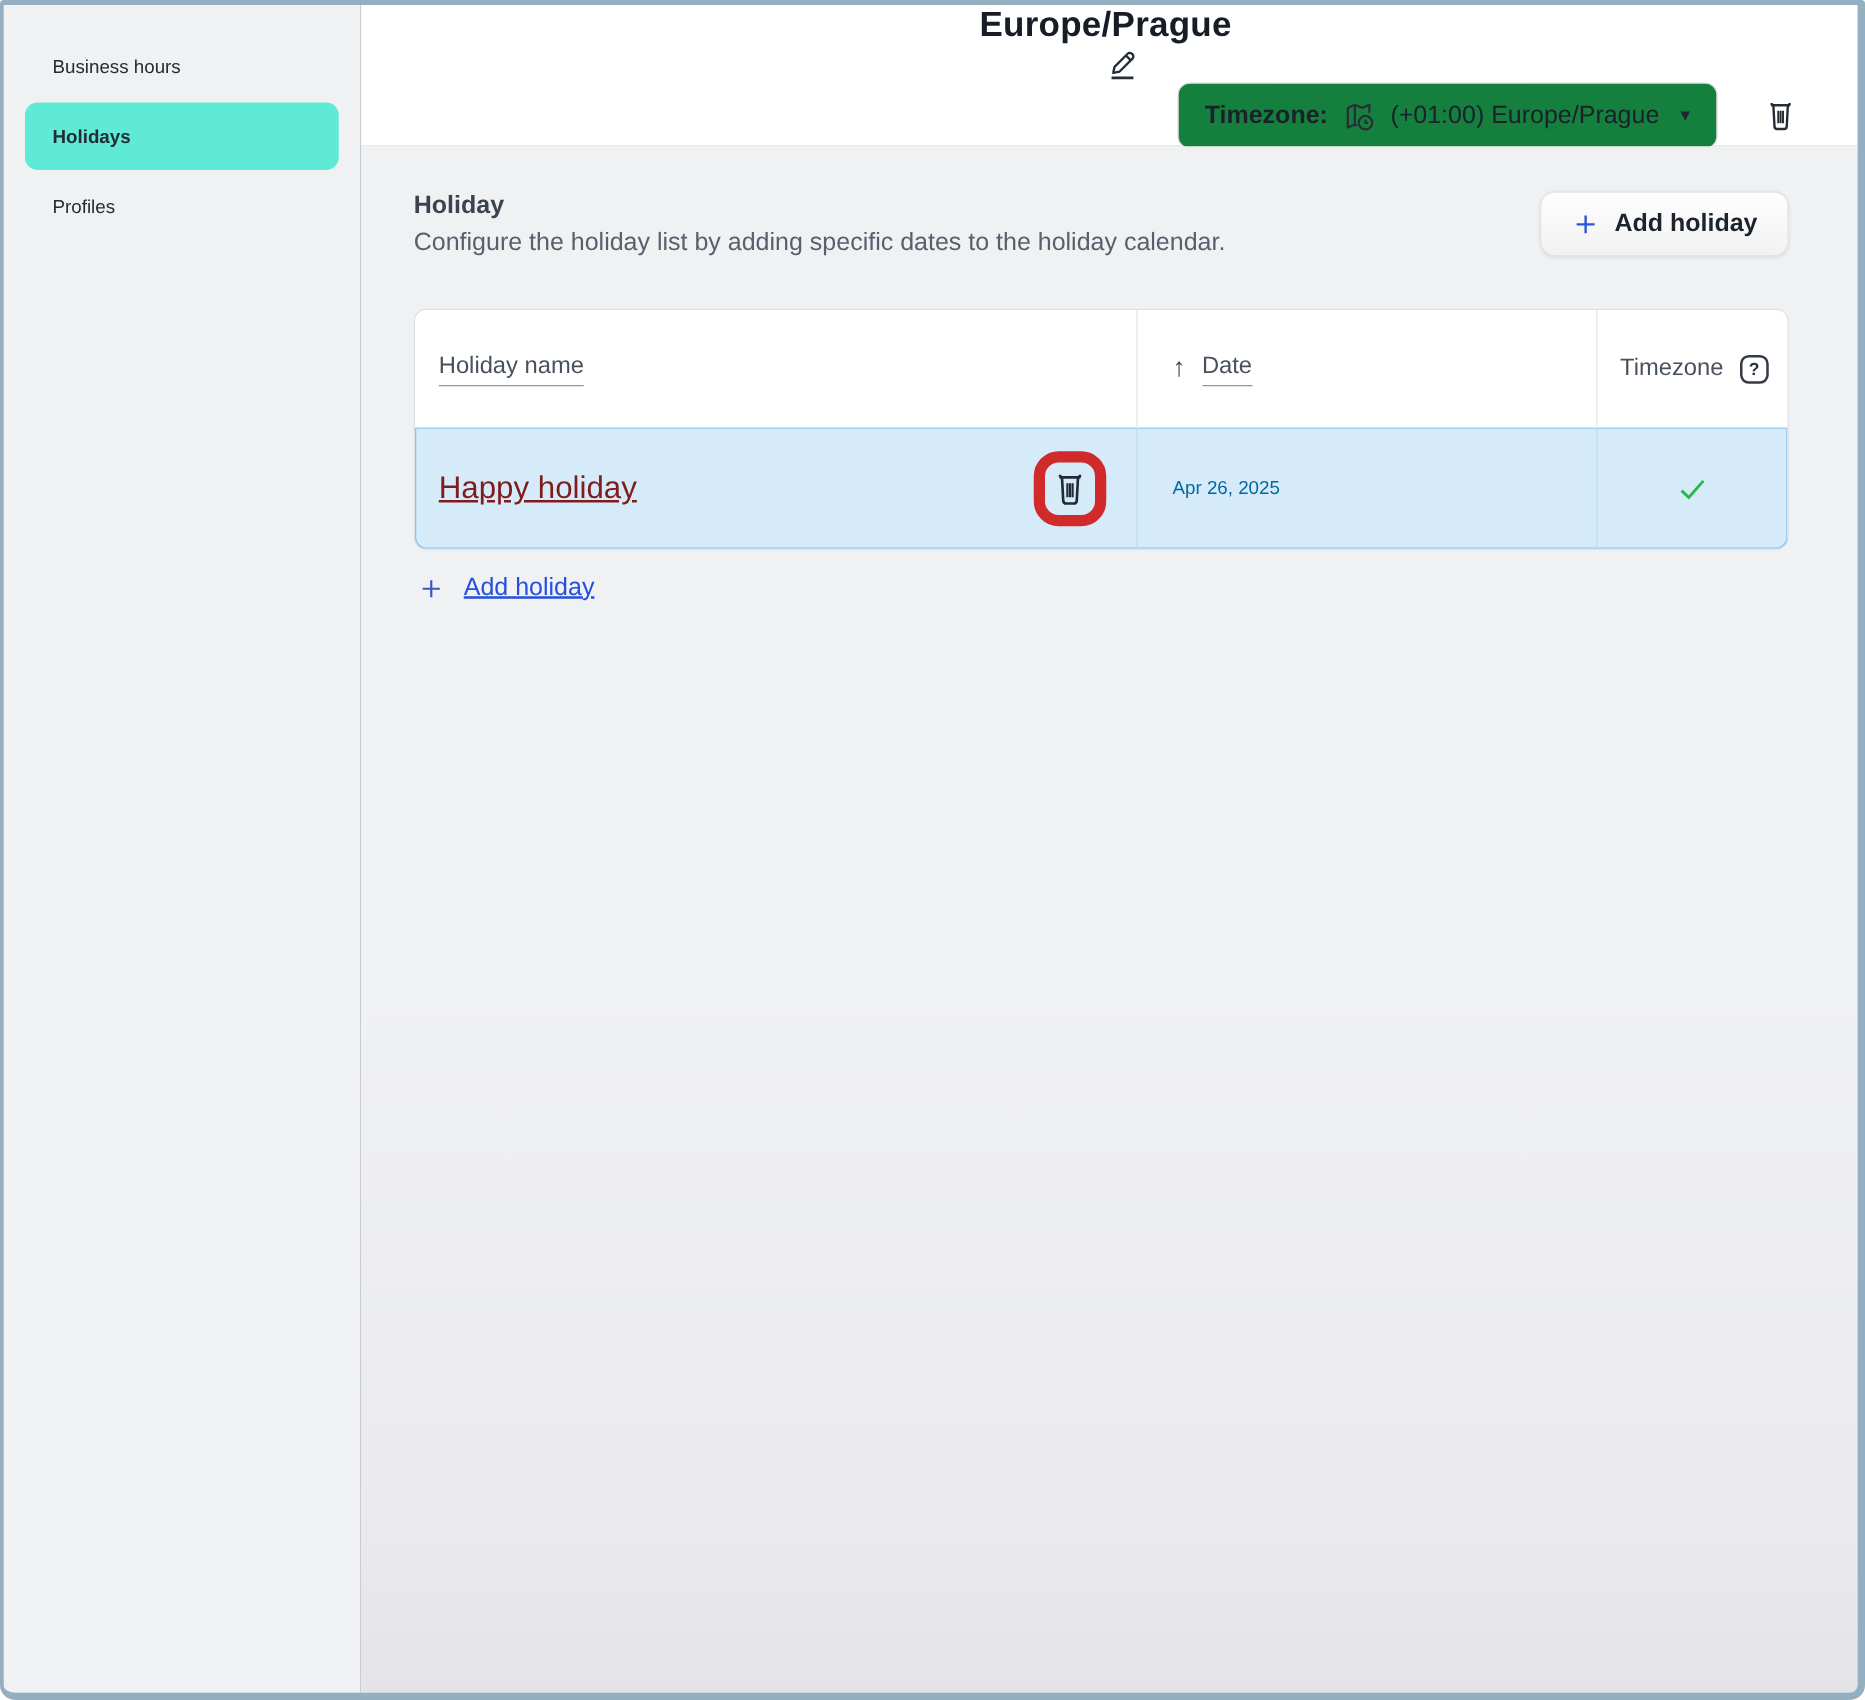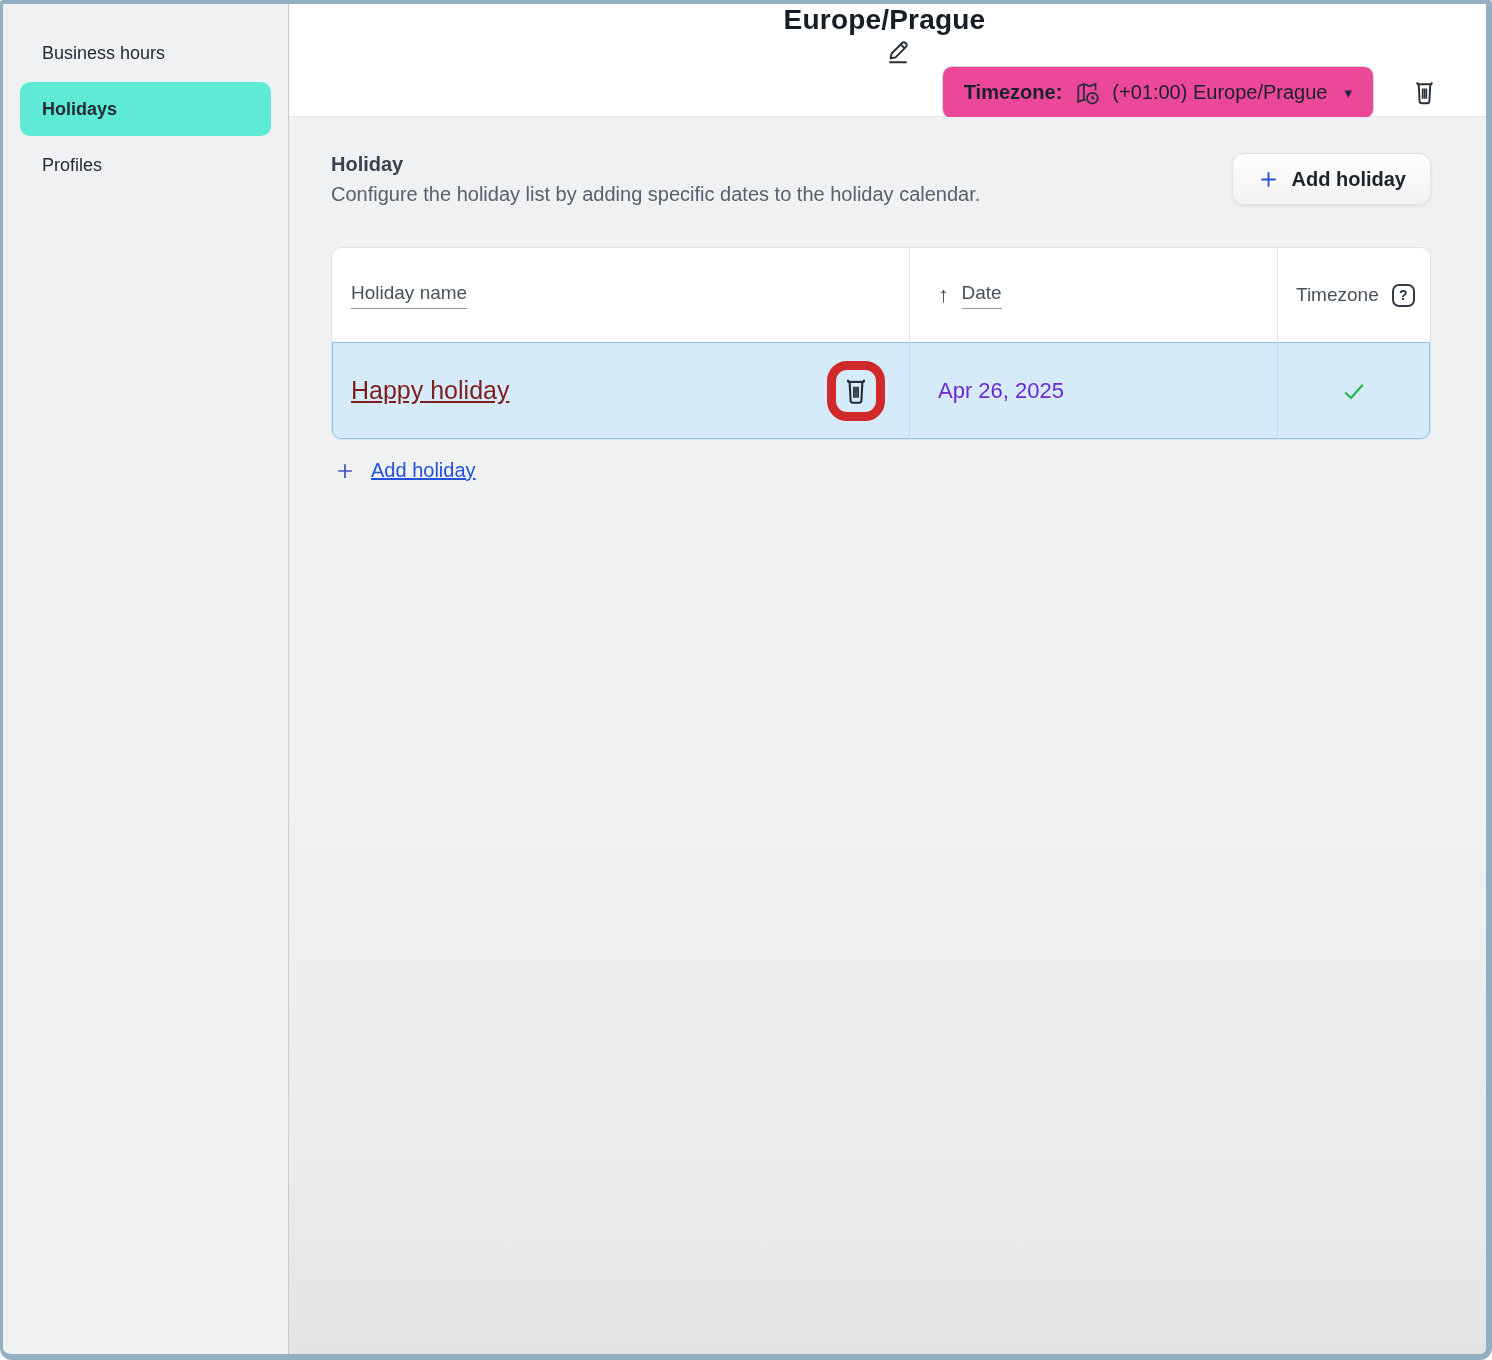--- a/index.html
+++ b/index.html
@@ -26,21 +26,21 @@
     background: #f0f1f2;
     border-right: 1px solid #c9cbce;
     padding: 22px 17px 0 17px;
     flex-shrink: 0;
   }
   .nav-item {
     height: 54px;
     display: flex;
     align-items: center;
     padding: 0 22px;
-    font-size: 18px;
+    font-size: 15px;
     color: #232b36;
     border-radius: 10px;
     cursor: pointer;
     margin-bottom: 2px;
   }
   .nav-item.selected {
     background: #5eead4;
     font-weight: bold;
   }
 
@@ -65,21 +65,21 @@
   }
   .edit-btn {
     margin-left: 26px;
     background: none; border: none; cursor: pointer;
     display: flex; align-items: center;
     color: #272e38;
   }
   .topbar-right { margin-left: auto; display: flex; align-items: center; }
   .tz-btn {
     height: 53px;
-    background: #ec4899;
+    background: #15803d;
     border: 1px solid #d5d7da;
     border-radius: 10px;
     display: flex;
     align-items: center;
     gap: 11px;
     padding: 0 21px;
     font-size: 20px;
     color: #1a212b;
     cursor: pointer;
     font-family: inherit;
@@ -156,21 +156,21 @@
     margin-left: 13px;
     cursor: pointer;
   }
   .t-data {
     height: 97px;
     background: #d6ebfa;
     border-radius: 0 0 9px 9px;
     box-shadow: inset 0 0 0 1px #8cc6ee;
   }
   .t-data .cell.c-name { border-right-color: #bcdcf2; justify-content: space-between; padding-right: 24px; }
-  .t-data .cell.c-date { border-right-color: #bcdcf2; font-size: 22px; color: #6d28d9; }
+  .t-data .cell.c-date { border-right-color: #bcdcf2; font-size: 15px; color: #0369a1; }
   .t-data .cell.c-rep { justify-content: center; padding-left: 0; }
   .row-link {
     font-size: 25px;
     color: #7f1d1d;
     text-decoration: underline;
     cursor: pointer;
   }
   .annotation-box {
     width: 58px; height: 60px;
     border: 9px solid #d12a2a;

